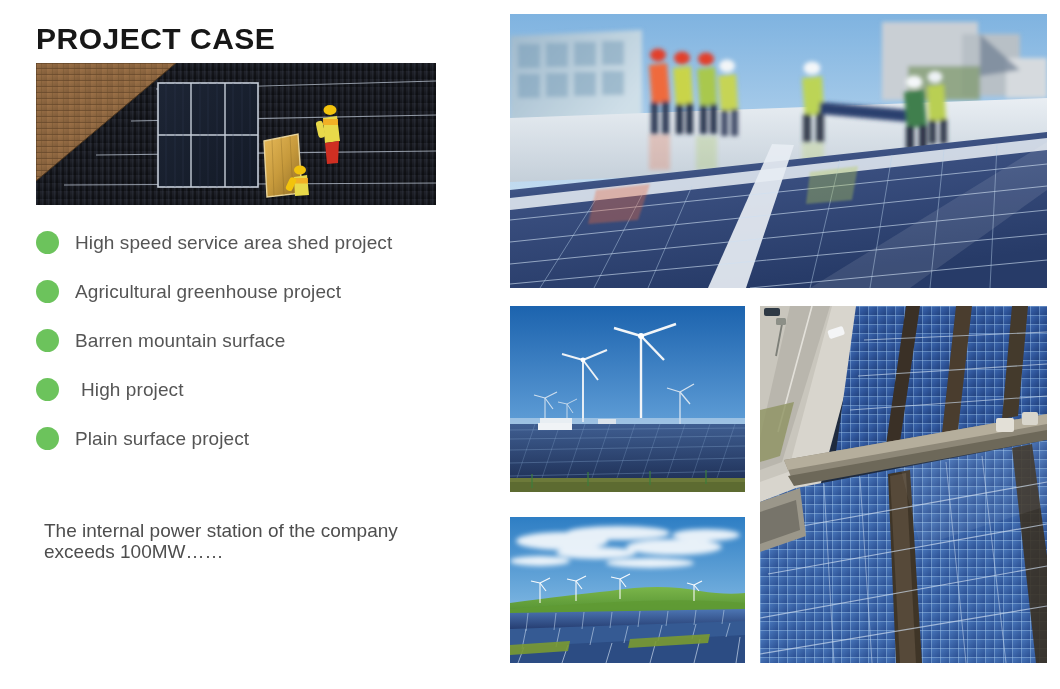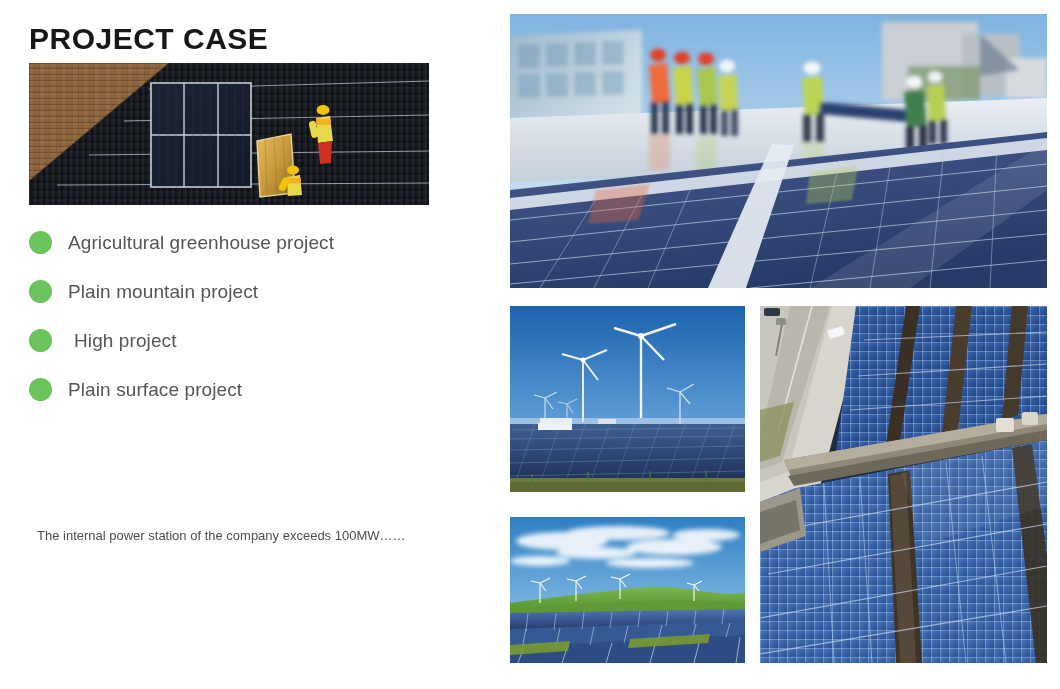--- a/index.html
+++ b/index.html
@@ -5,21 +5,21 @@
   * { box-sizing: border-box; margin: 0; padding: 0; }
   html, body {
     width: 1060px; height: 689px;
     background: #ffffff;
     font-family: "Liberation Sans", sans-serif;
     overflow: hidden;
   }
   #slide { position: relative; width: 1060px; height: 689px; background: #fff; }
 
   
-  #left-col { position: absolute; left: 4px; top: 0; width: 500px; height: 689px; }
+  #left-col { position: absolute; left: 11px; top: 0; width: 500px; height: 689px; }
 
   #page-title {
     position: absolute; left: 25px; top: 22px;
     font-size: 30px; font-weight: bold; letter-spacing: 0.5px;
     color: #171717; font-family: "Liberation Sans", sans-serif;
   }
 
   
   #roof-photo {
     position: absolute; left: 25px; top: 63px;
@@ -36,21 +36,21 @@
   }
   .item-label {
     font-size: 19px; color: #555555; font-weight: 400;
     font-family: "Liberation Sans", sans-serif;
     letter-spacing: 0.1px; white-space: nowrap;
   }
   .item-label.indented { padding-left: 6px; }
 
   #summary-note {
     position: absolute; left: 33px; top: 520px; width: 420px;
-    font-size: 13px; line-height: 31px; color: #4e4e4e;
+    font-size: 19px; line-height: 21px; color: #4e4e4e;
     font-family: "Liberation Sans", sans-serif;
   }
 
   
   .photo { position: absolute; overflow: hidden; background: #cfd9e6; }
   #hero-photo   { left: 510px; top: 14px;  width: 537px; height: 274px; }
   #windfarm-photo { left: 510px; top: 306px; width: 235px; height: 186px; }
   #hills-photo  { left: 510px; top: 517px; width: 235px; height: 146px; }
   #aerial-photo { left: 760px; top: 306px; width: 287px; height: 357px; }
 
@@ -146,29 +146,33 @@
           <ellipse cx="264" cy="107" rx="6" ry="4.6" fill="#f2c30d"></ellipse>
           <path d="M258 114 L271 112 L273 132 L259 133 Z" fill="#e8d94a"></path>
           <rect x="258" y="115" width="14" height="5.5" fill="#f2a81e" opacity="0.85"></rect>
           <rect x="252" y="114" width="7" height="14" rx="3" fill="#f2c30d" transform="rotate(25 255 120)"></rect>
         </g>
       </svg>
     </div>
 
     <div id="project-list">
 
+      <div class="list-item">
+        <span class="bullet-dot"></span>
+        <span class="item-label">High speed service area shed project</span>
+      </div>
 
       <div class="list-item">
         <span class="bullet-dot"></span>
         <span class="item-label">Agricultural greenhouse project</span>
       </div>
 
       <div class="list-item">
         <span class="bullet-dot"></span>
-        <span class="item-label">Plain mountain project</span>
+        <span class="item-label">Barren mountain surface</span>
       </div>
 
       <div class="list-item">
         <span class="bullet-dot"></span>
         <span class="item-label indented">High project</span>
       </div>
 
 
       <div class="list-item">
         <span class="bullet-dot"></span>

